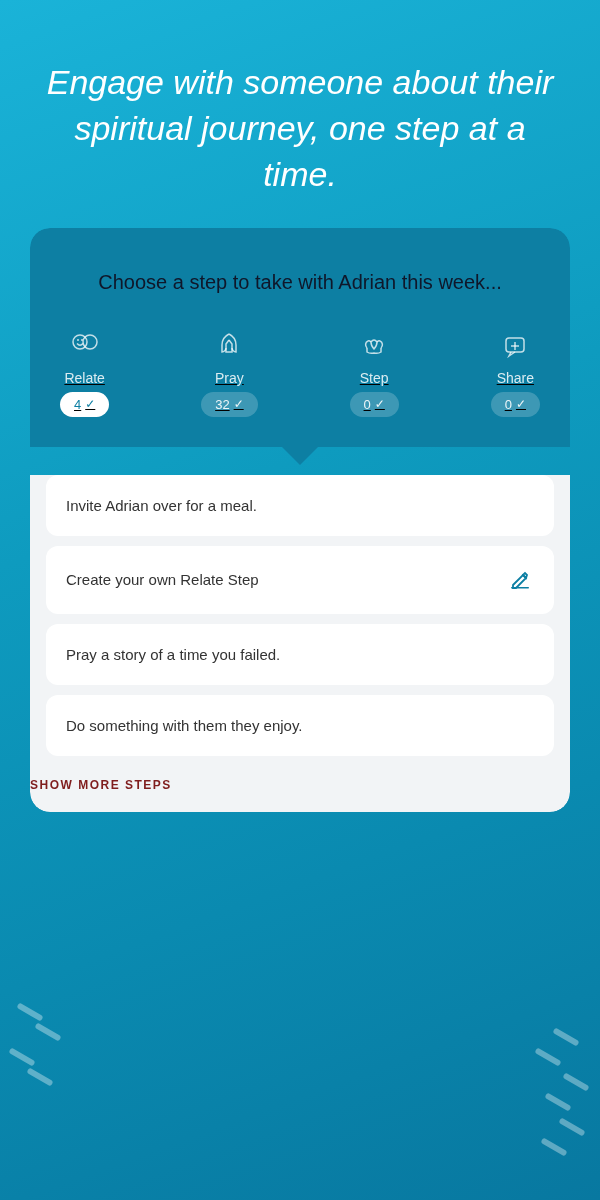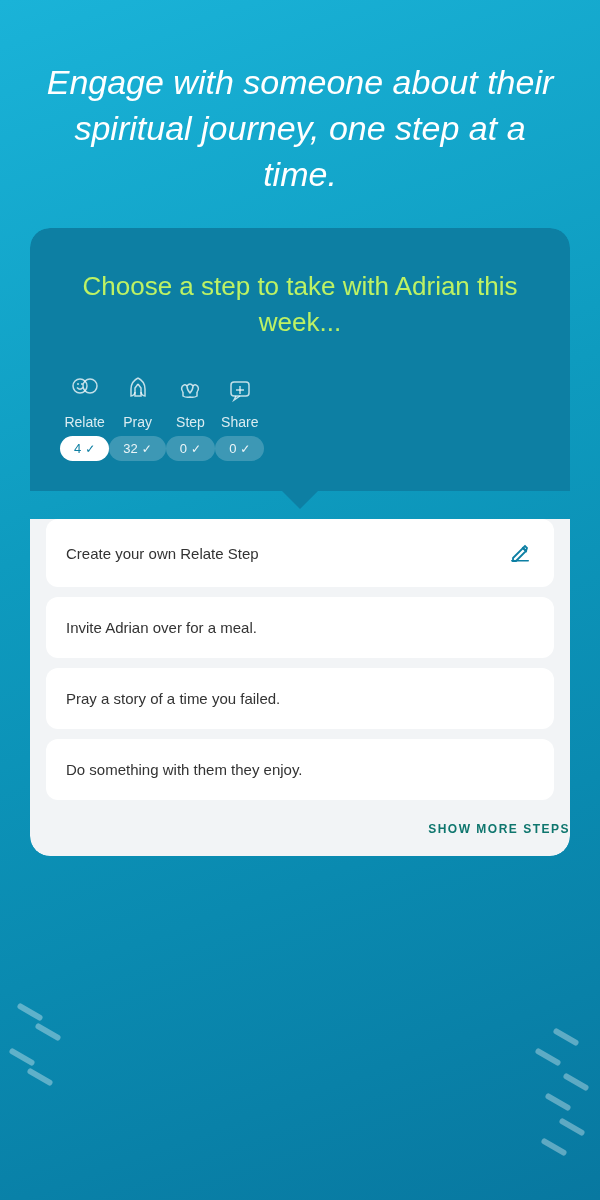--- a/index.html
+++ b/index.html
@@ -51,32 +51,33 @@
     }
 
     .card-top {
       background: #0d7fa3;
       border-radius: 20px 20px 0 0;
       padding: 40px 30px 20px;
       text-align: center;
     }
 
     .card-top h2 {
-      color: #bef264;
-      font-size: 26px;
+      color: #0f172a;
+      font-size: 20px;
       font-weight: 400;
       line-height: 1.4;
       margin-bottom: 28px;
     }
 
     .tabs-row {
       display: flex;
-      justify-content: flex-start;
+      justify-content: space-between;
       align-items: flex-end;
       padding-bottom: 10px;
+      text-decoration: underline;
     }
 
     .tab-item {
       display: flex;
       flex-direction: column;
       align-items: center;
       gap: 6px;
       cursor: pointer;
     }
 
@@ -172,23 +173,23 @@
 
     .edit-icon svg {
       width: 22px;
       height: 22px;
       stroke: #0d7fa3;
       fill: none;
       stroke-width: 1.8;
     }
 
     .show-more {
-      text-align: right;
+      text-align: left;
       padding: 12px 0 10px;
-      color: #0f766e;
+      color: #7f1d1d;
       font-size: 12px;
       font-weight: 600;
       letter-spacing: 1.5px;
       cursor: pointer;
     }
 
     
     .d1 { bottom: 160px; right: 20px; transform: rotate(30deg); }
     .d2 { bottom: 140px; right: 38px; transform: rotate(30deg); }
     .d3 { bottom: 115px; right: 10px; transform: rotate(30deg); }
@@ -297,35 +298,35 @@
       </div>
 
     </div>
   </div>
 
   <div class="arrow-down"></div>
 
   <div class="card-list">
 
     <div class="list-item">
+      <span>Invite Adrian over for a meal.</span>
+    </div>
+
+    <div class="list-item">
       <span>Create your own Relate Step</span>
       <div class="edit-icon">
         <svg viewBox="0 0 22 22">
           <path d="M4 16 L14 6 L17 9 L7 19 L4 19 Z"></path>
           <path d="M14 6 L16 4 L18 6 L17 9 Z"></path>
           <rect x="2" y="18" width="18" height="1.5" rx="0.75" fill="#0d7fa3" stroke="none"></rect>
         </svg>
       </div>
     </div>
 
     <div class="list-item">
-      <span>Invite Adrian over for a meal.</span>
-    </div>
-
-    <div class="list-item">
       <span>Pray a story of a time you failed.</span>
     </div>
 
     <div class="list-item">
       <span>Do something with them they enjoy.</span>
     </div>
 
 
     <div class="show-more">SHOW MORE STEPS</div>
   </div>

